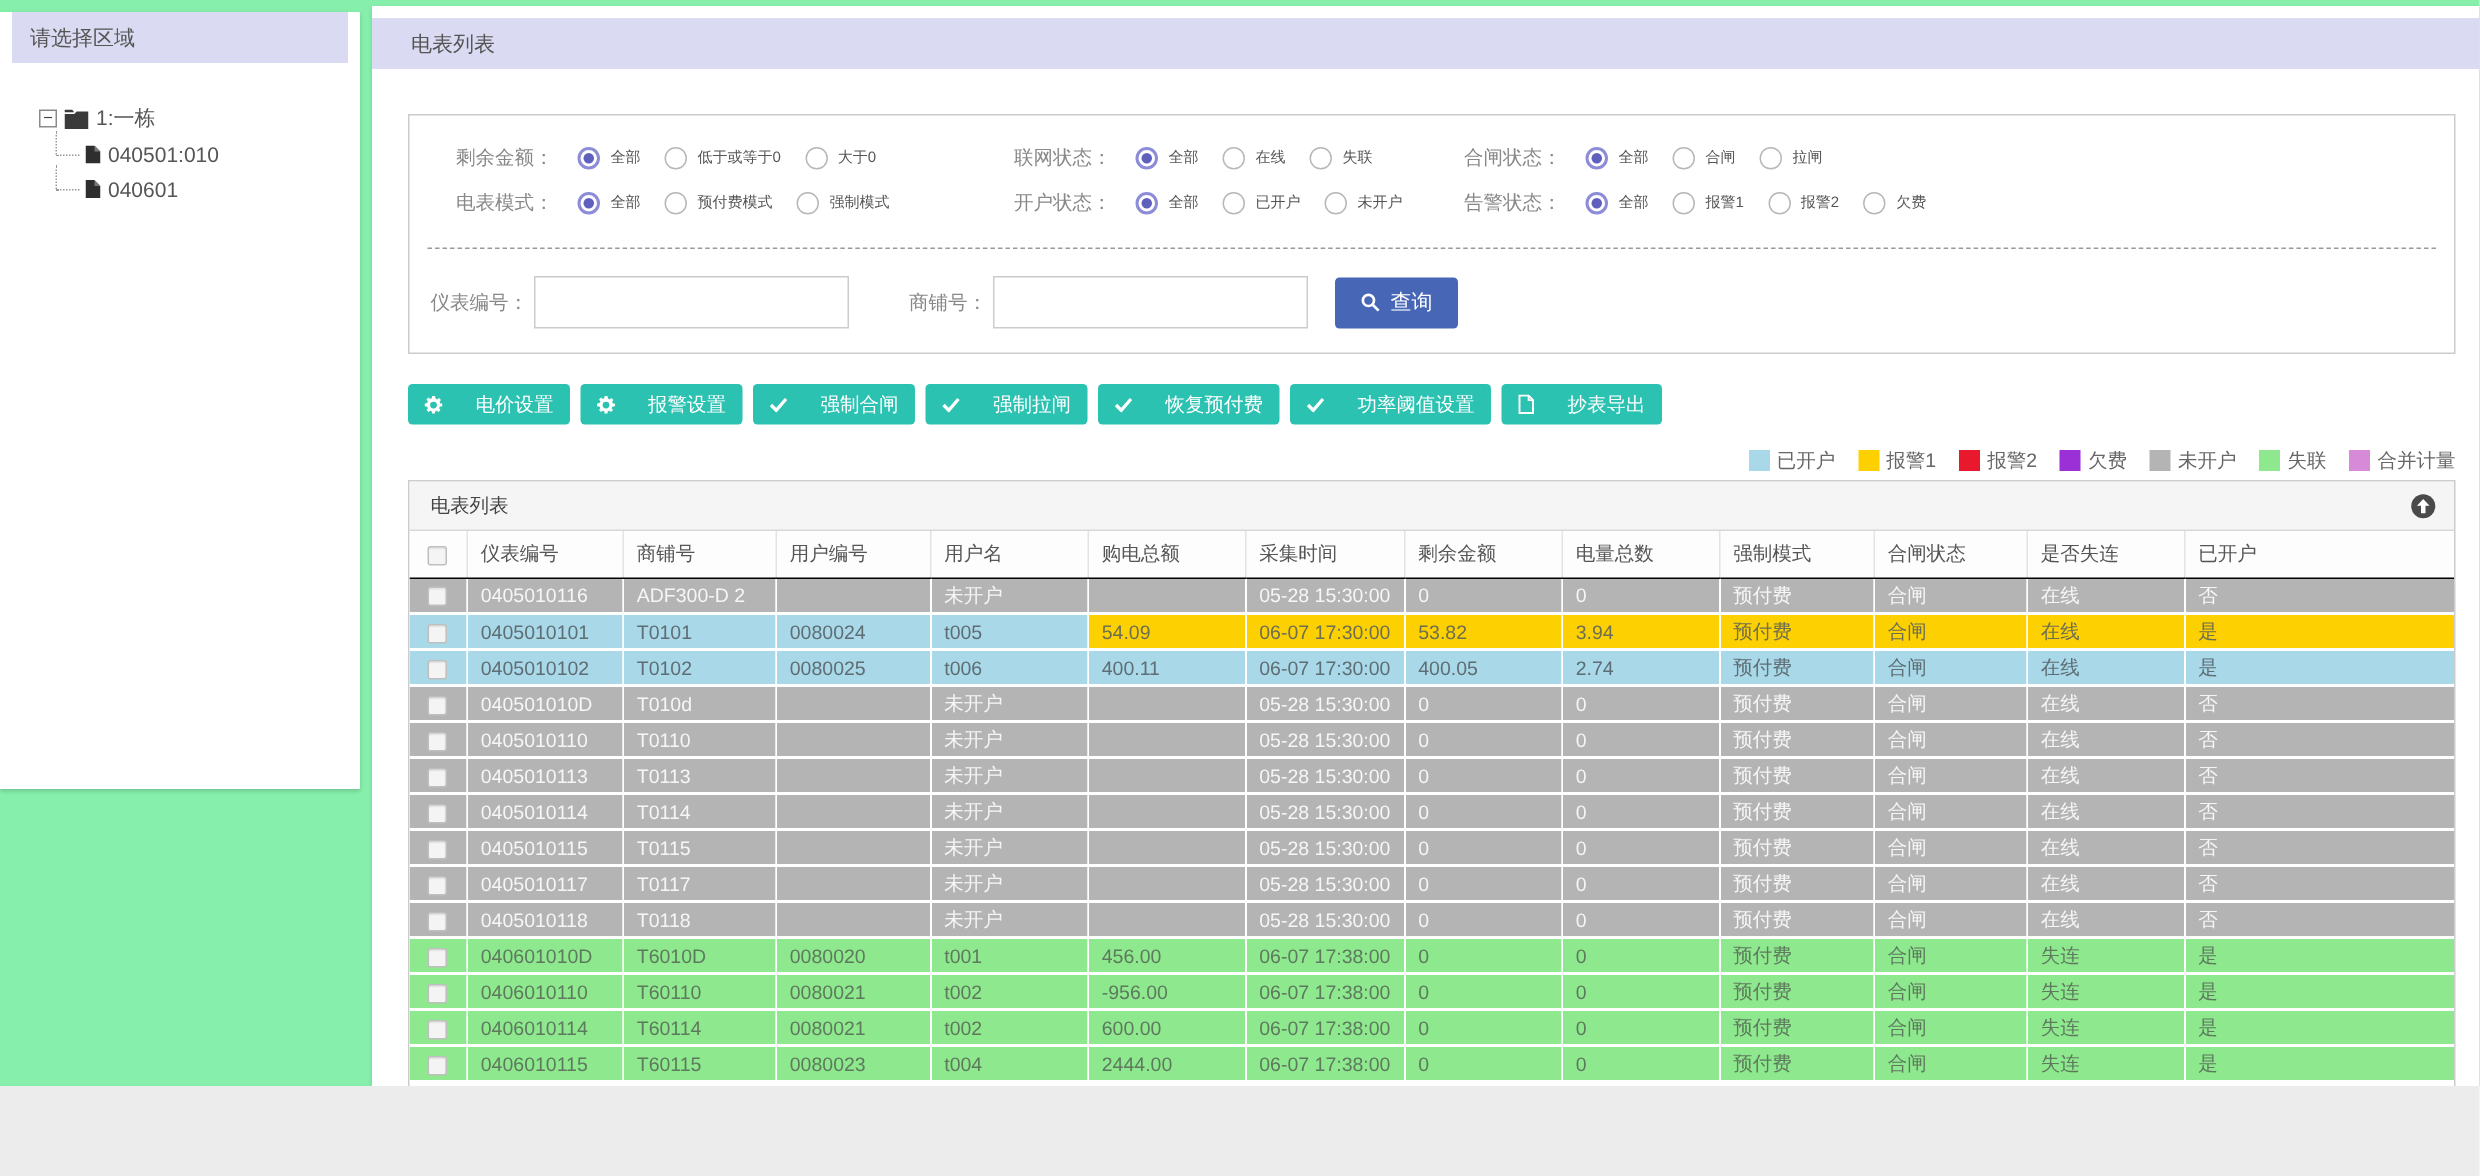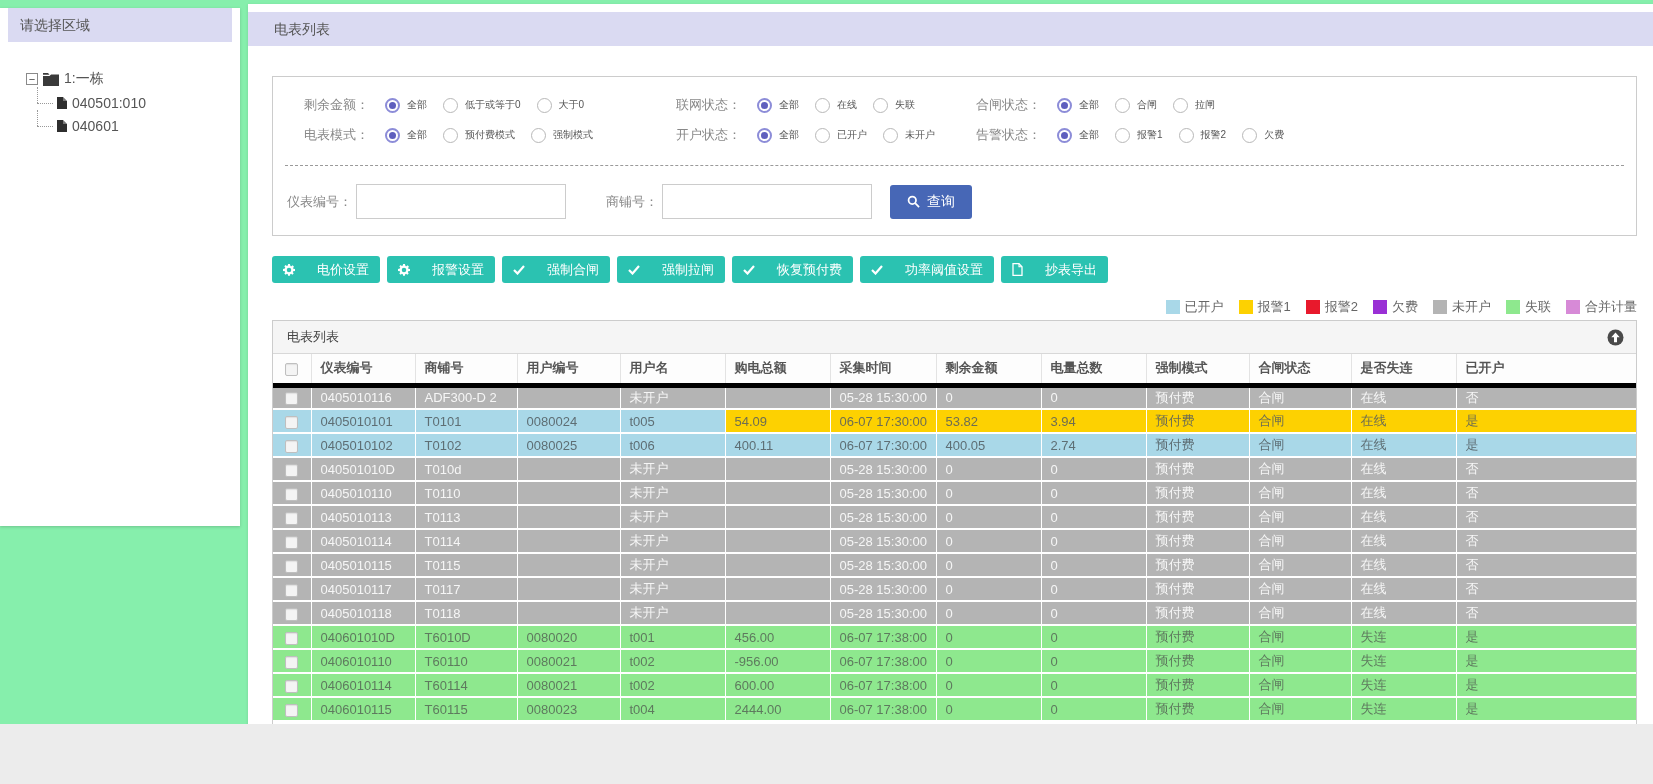--- a/index.html
+++ b/index.html
@@ -64,22 +64,22 @@
   .legend{margin-top:16px;display:flex;justify-content:flex-end;align-items:center;gap:15px;height:15px}
   .legend-item{display:flex;align-items:center;gap:5px;font-size:13px;color:#666}
   .swatch{width:14px;height:14px;display:inline-block}
 
   
   .table-panel{margin-top:6px;border:1px solid #ccc;height:443px;overflow:hidden}
   .panel-header{height:33px;background:#f5f5f5;border-bottom:1px solid #d8d8d8;display:flex;
     align-items:center;justify-content:space-between;padding:0 12px 0 14px;font-size:13px;color:#444}
   .up-icon{display:inline-flex;cursor:pointer}
   table{width:100%;border-collapse:collapse;table-layout:fixed;font-size:13px}
-  thead th{height:31px;background:#fdfdfd;color:#555;text-align:left;padding-left:9px;font-weight:bold;
-    border-right:1px solid #e3e3e3;border-bottom:5px solid #000000}
+  thead th{height:31px;background:#fdfdfd;color:#555;text-align:left;padding-left:9px;font-weight:normal;
+    border-right:1px solid #e3e3e3;border-bottom:1px solid #000000}
   thead th.cb-cell{text-align:center;padding-left:0}
   tbody td{height:24px;padding-left:9px;border-right:1px solid rgba(255,255,255,.85);
     border-bottom:2px solid #fff;overflow:hidden;white-space:nowrap}
   tbody td.cb-cell{padding-left:0;text-align:center}
   .checkbox{display:inline-block;width:13px;height:13px;background:#f4f4f4;border:1px solid #bfbfbf;
     border-radius:2px;vertical-align:middle;box-shadow:inset 0 1px 1px rgba(0,0,0,.08);cursor:pointer}
   tr.row-unopened td{background:#b4b4b4;color:#f6f6f6}
   tr.row-opened td,tr.row-opened_alarm1 td{background:#a9d8e8;color:#5e6e74}
   tr.row-opened_alarm1 td.alarm1{background:#fdd101;color:#6e6e52}
   tr.row-disconnected td{background:#8ee88e;color:#5e7a5e}

